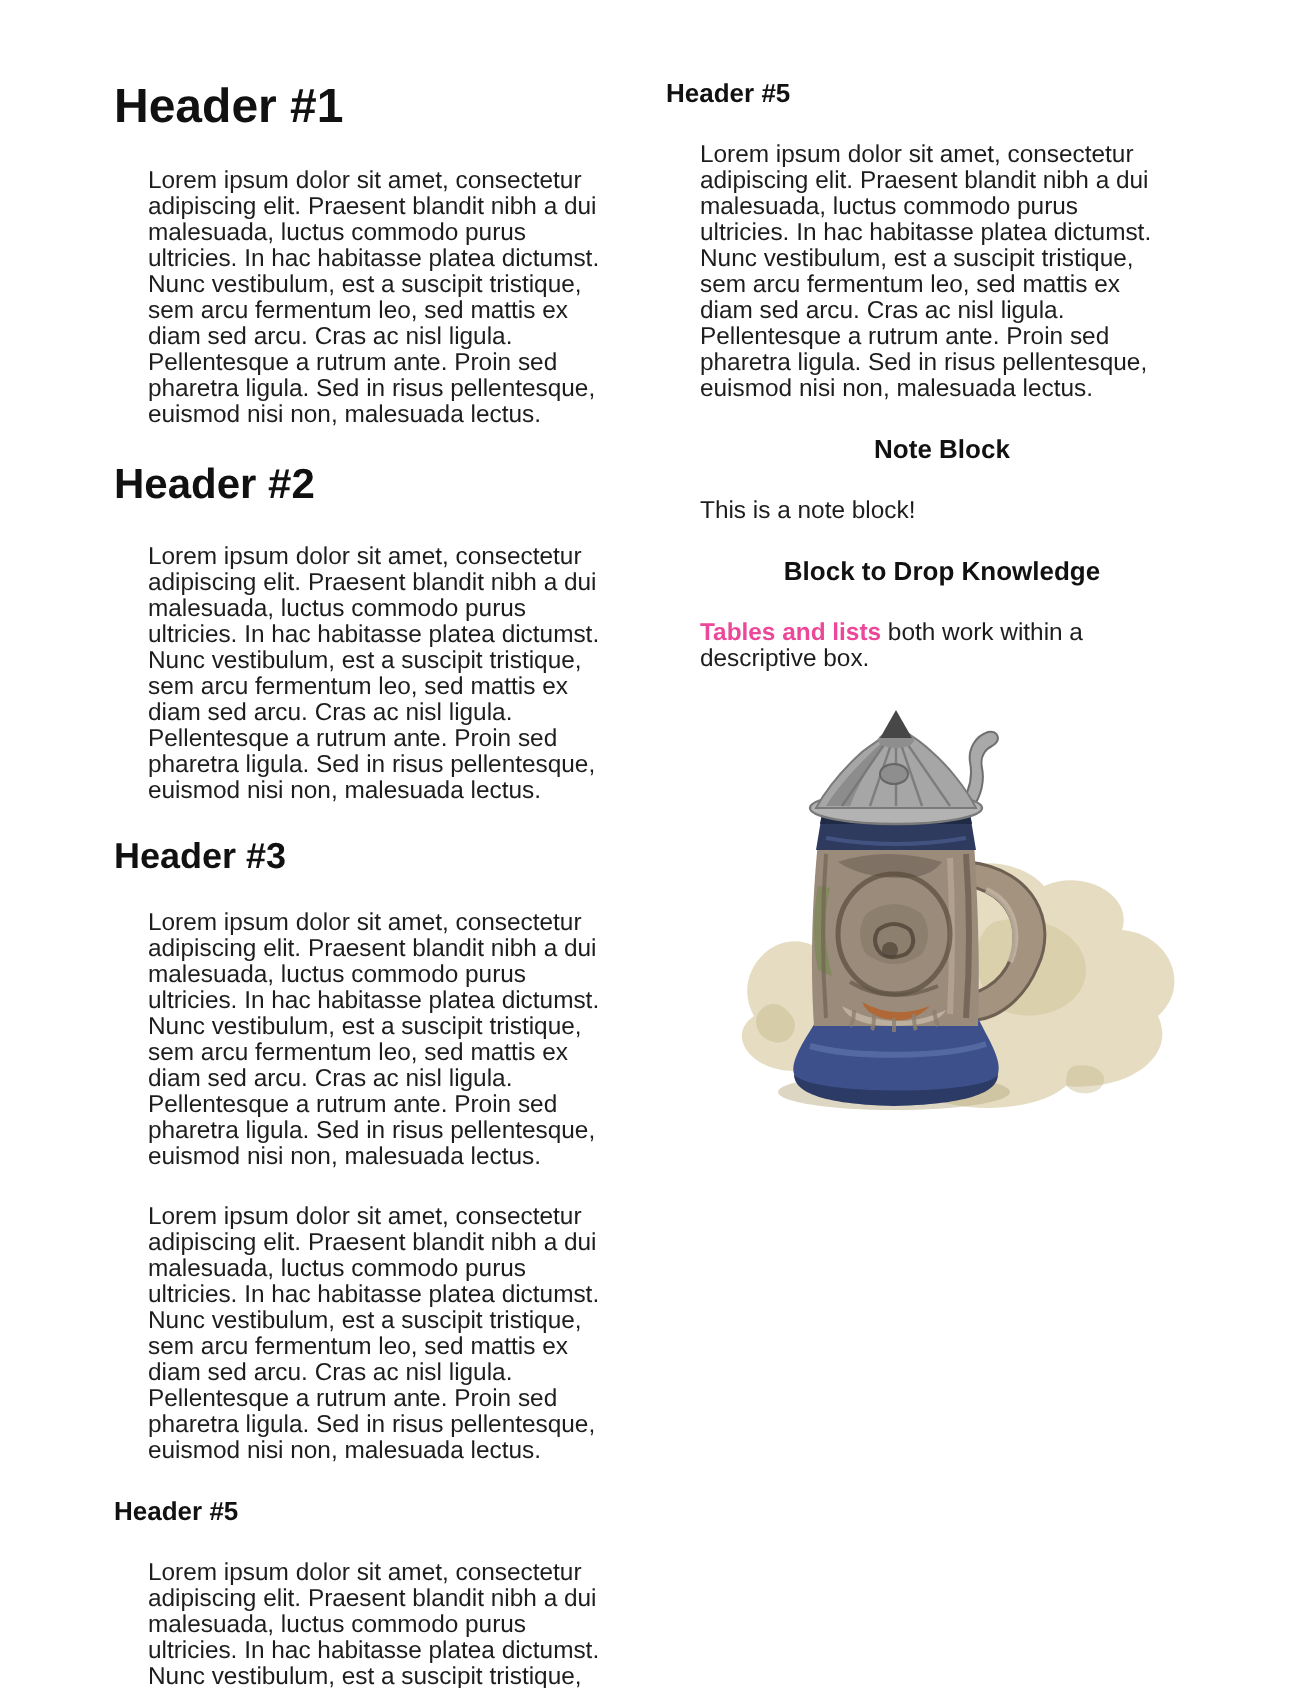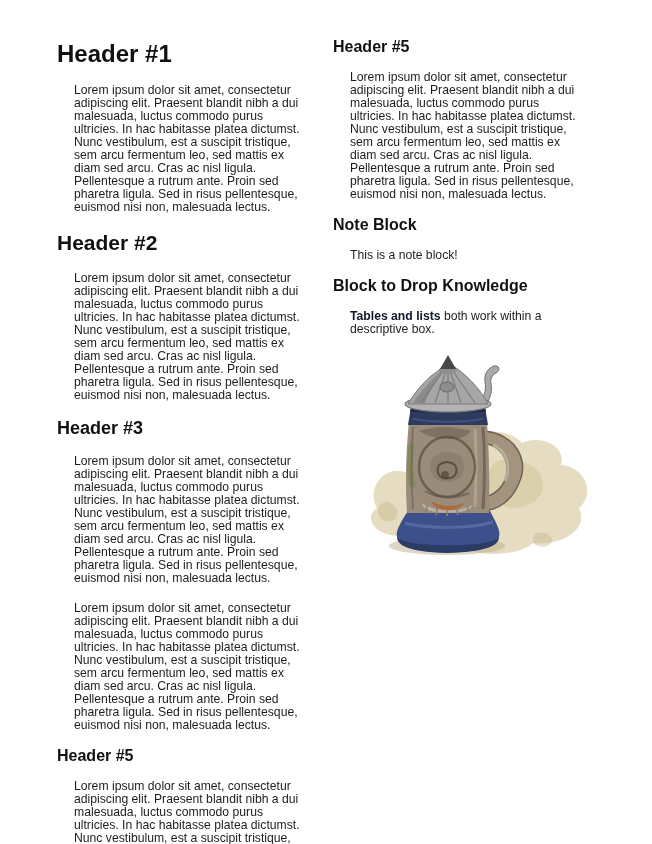--- a/index.html
+++ b/index.html
@@ -6,24 +6,24 @@
   body{width:652px;height:844px;font-family:"Liberation Sans",sans-serif;color:#1d1d1f;}
   .page{position:relative;width:652px;height:844px;box-sizing:border-box;padding:40px 0 0 57px;display:flex;overflow:hidden;background:#ffffff;}
   .col{flex:0 0 auto;}
   .col-left{width:276px;}
   .col-right{width:276px;}
   h1,h2,h3,h4,.h5{margin:0;padding:0;font-weight:700;color:#111;font-family:"Liberation Sans",sans-serif;}
   h1{font-size:24px;line-height:27px;}
   h2{font-size:21px;line-height:24px;}
   h3{font-size:18px;line-height:19px;}
   h4{font-size:14px;line-height:16px;}
-  .h5{font-size:16px;line-height:14px;}
+  .h5{font-size:13px;line-height:14px;}
   p.body{margin:17px;padding:0;font-size:12.2px;line-height:13px;white-space:pre;color:#1d1d1f;}
-  p.body strong{font-weight:700;color:#0f172a;}
-  .block-title{margin-top:3px;}
+  p.body strong{font-weight:700;color:#ec4899;}
+  .block-title{margin-top:3px;text-align:center;}
   figure{margin:16px 0 0 14px;padding:0;}
   figure svg{display:block;}
 </style>
 </head>
 <body>
 
 <div class="page">
 
   <div class="col col-left">
     <h1>Header #1</h1>

